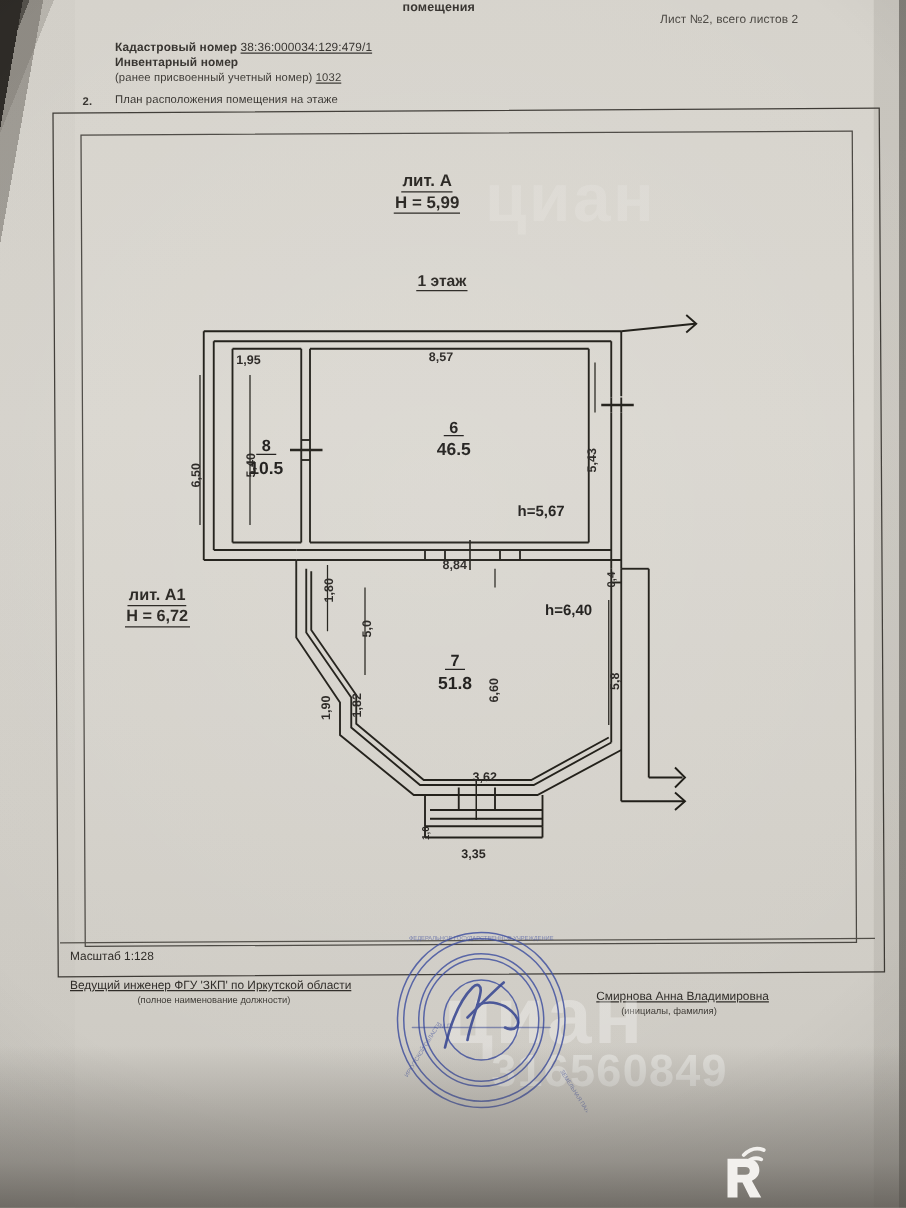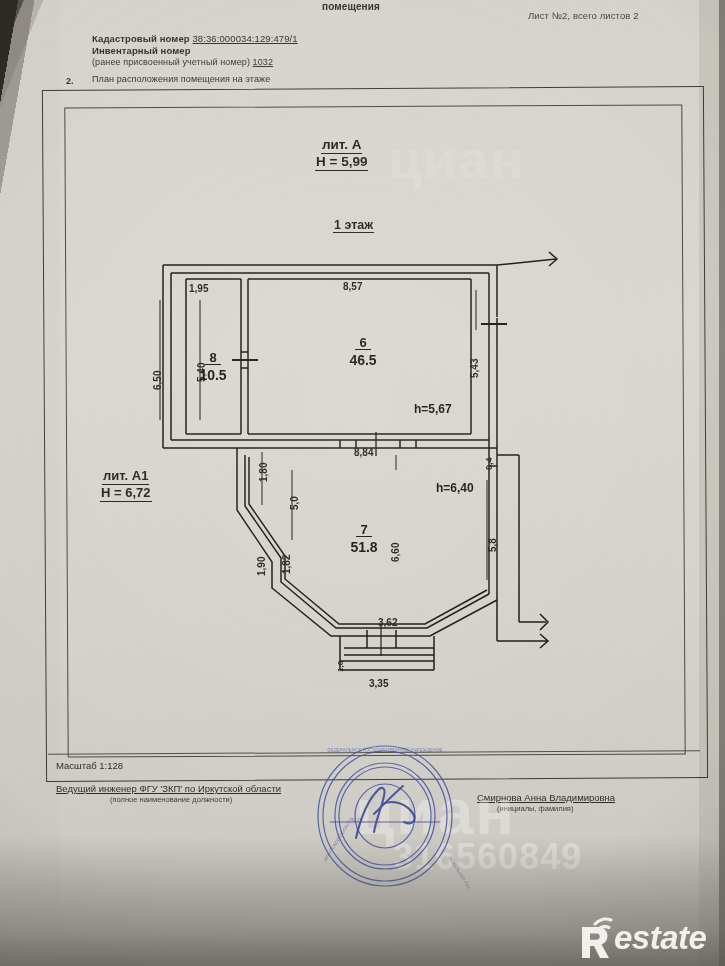--- a/index.html
+++ b/index.html
@@ -298,14 +298,13 @@
 <div id="logo">
   <svg width="40" height="44" viewBox="0 0 40 44">
     <g fill="#f2f0ed">
       <path d="M4,12 L4,42 L12,42 L12,30 L16,30 L22,42 L31,42 L23.5,28.5 C27.5,26.8 29.5,23.8 29.5,20 C29.5,14.6 25.6,11 19.2,11 L4,11 Z M12,17.5 L18.2,17.5 C20.6,17.5 21.8,18.6 21.8,20.6 C21.8,22.6 20.6,23.8 18.2,23.8 L12,23.8 Z"></path>
     </g>
     <g fill="none" stroke="#f2f0ed" stroke-width="3" stroke-linecap="round">
       <path d="M17,8 C22,3 28,2 33,4"></path>
       <path d="M19,14 C23,10.5 27.5,10 31,11.5"></path>
     </g>
   </svg>
-  <span id="logo-text">estate</span>
 </div>
 
 </body></html>

